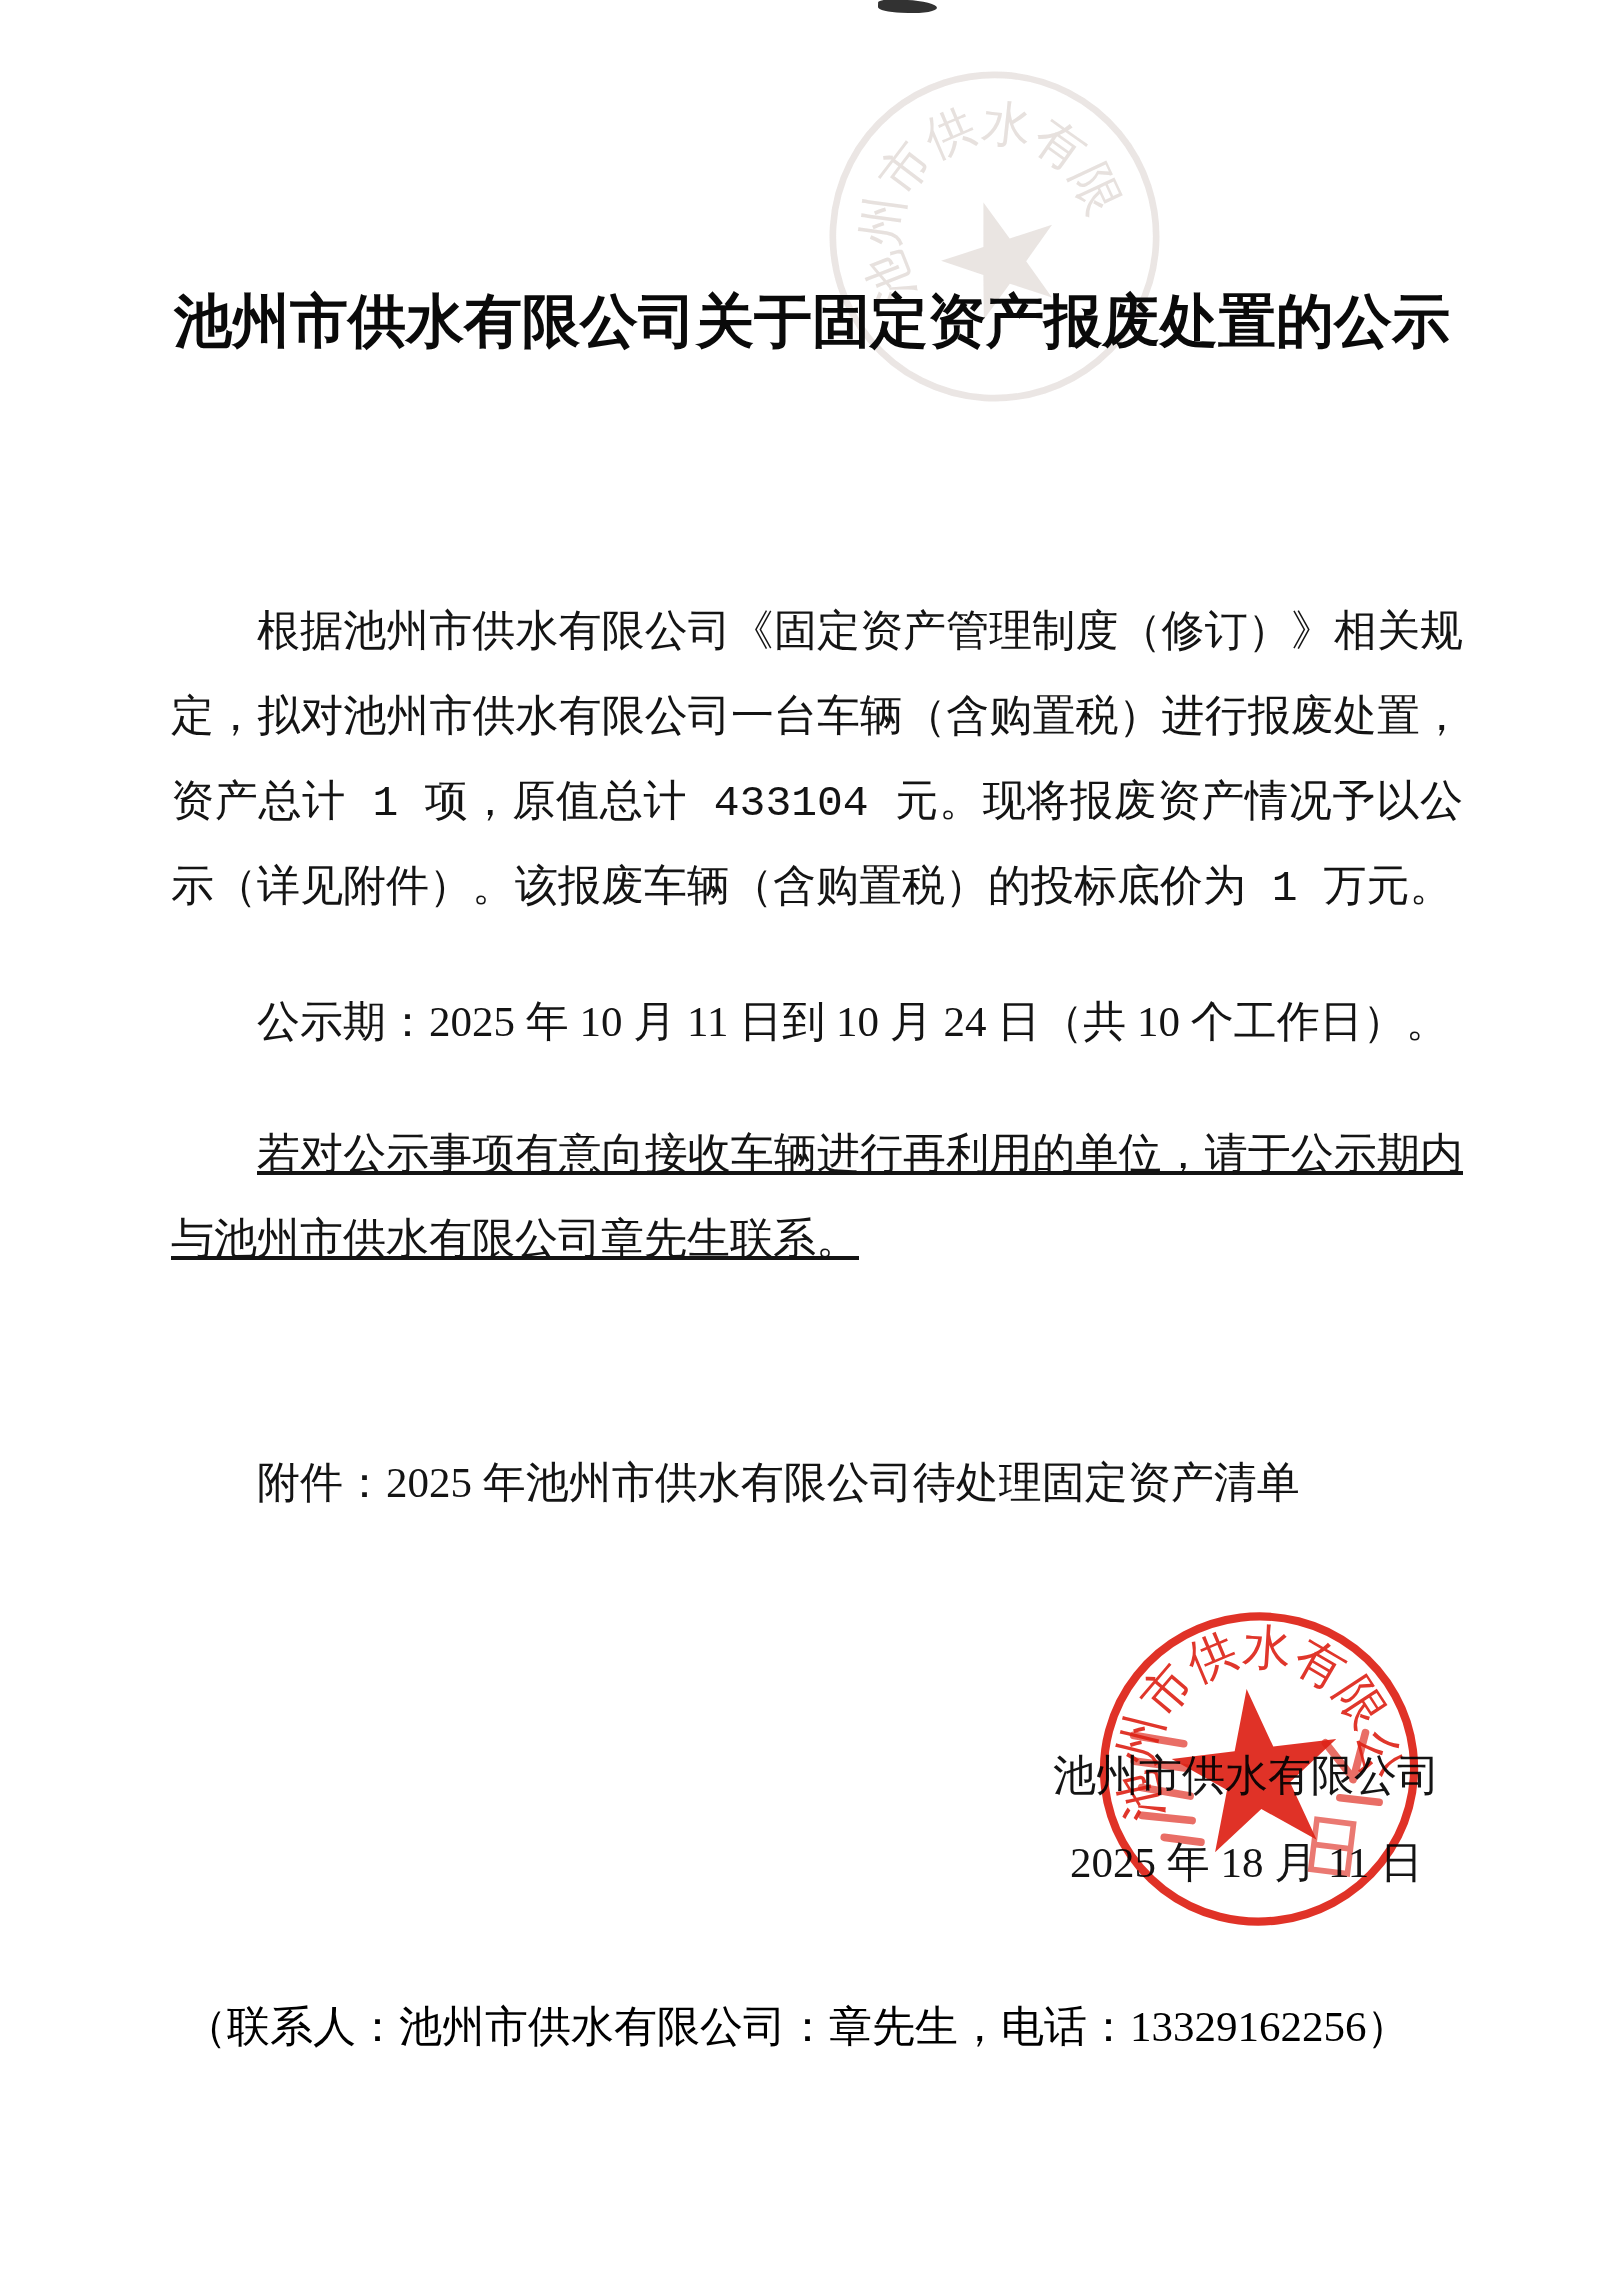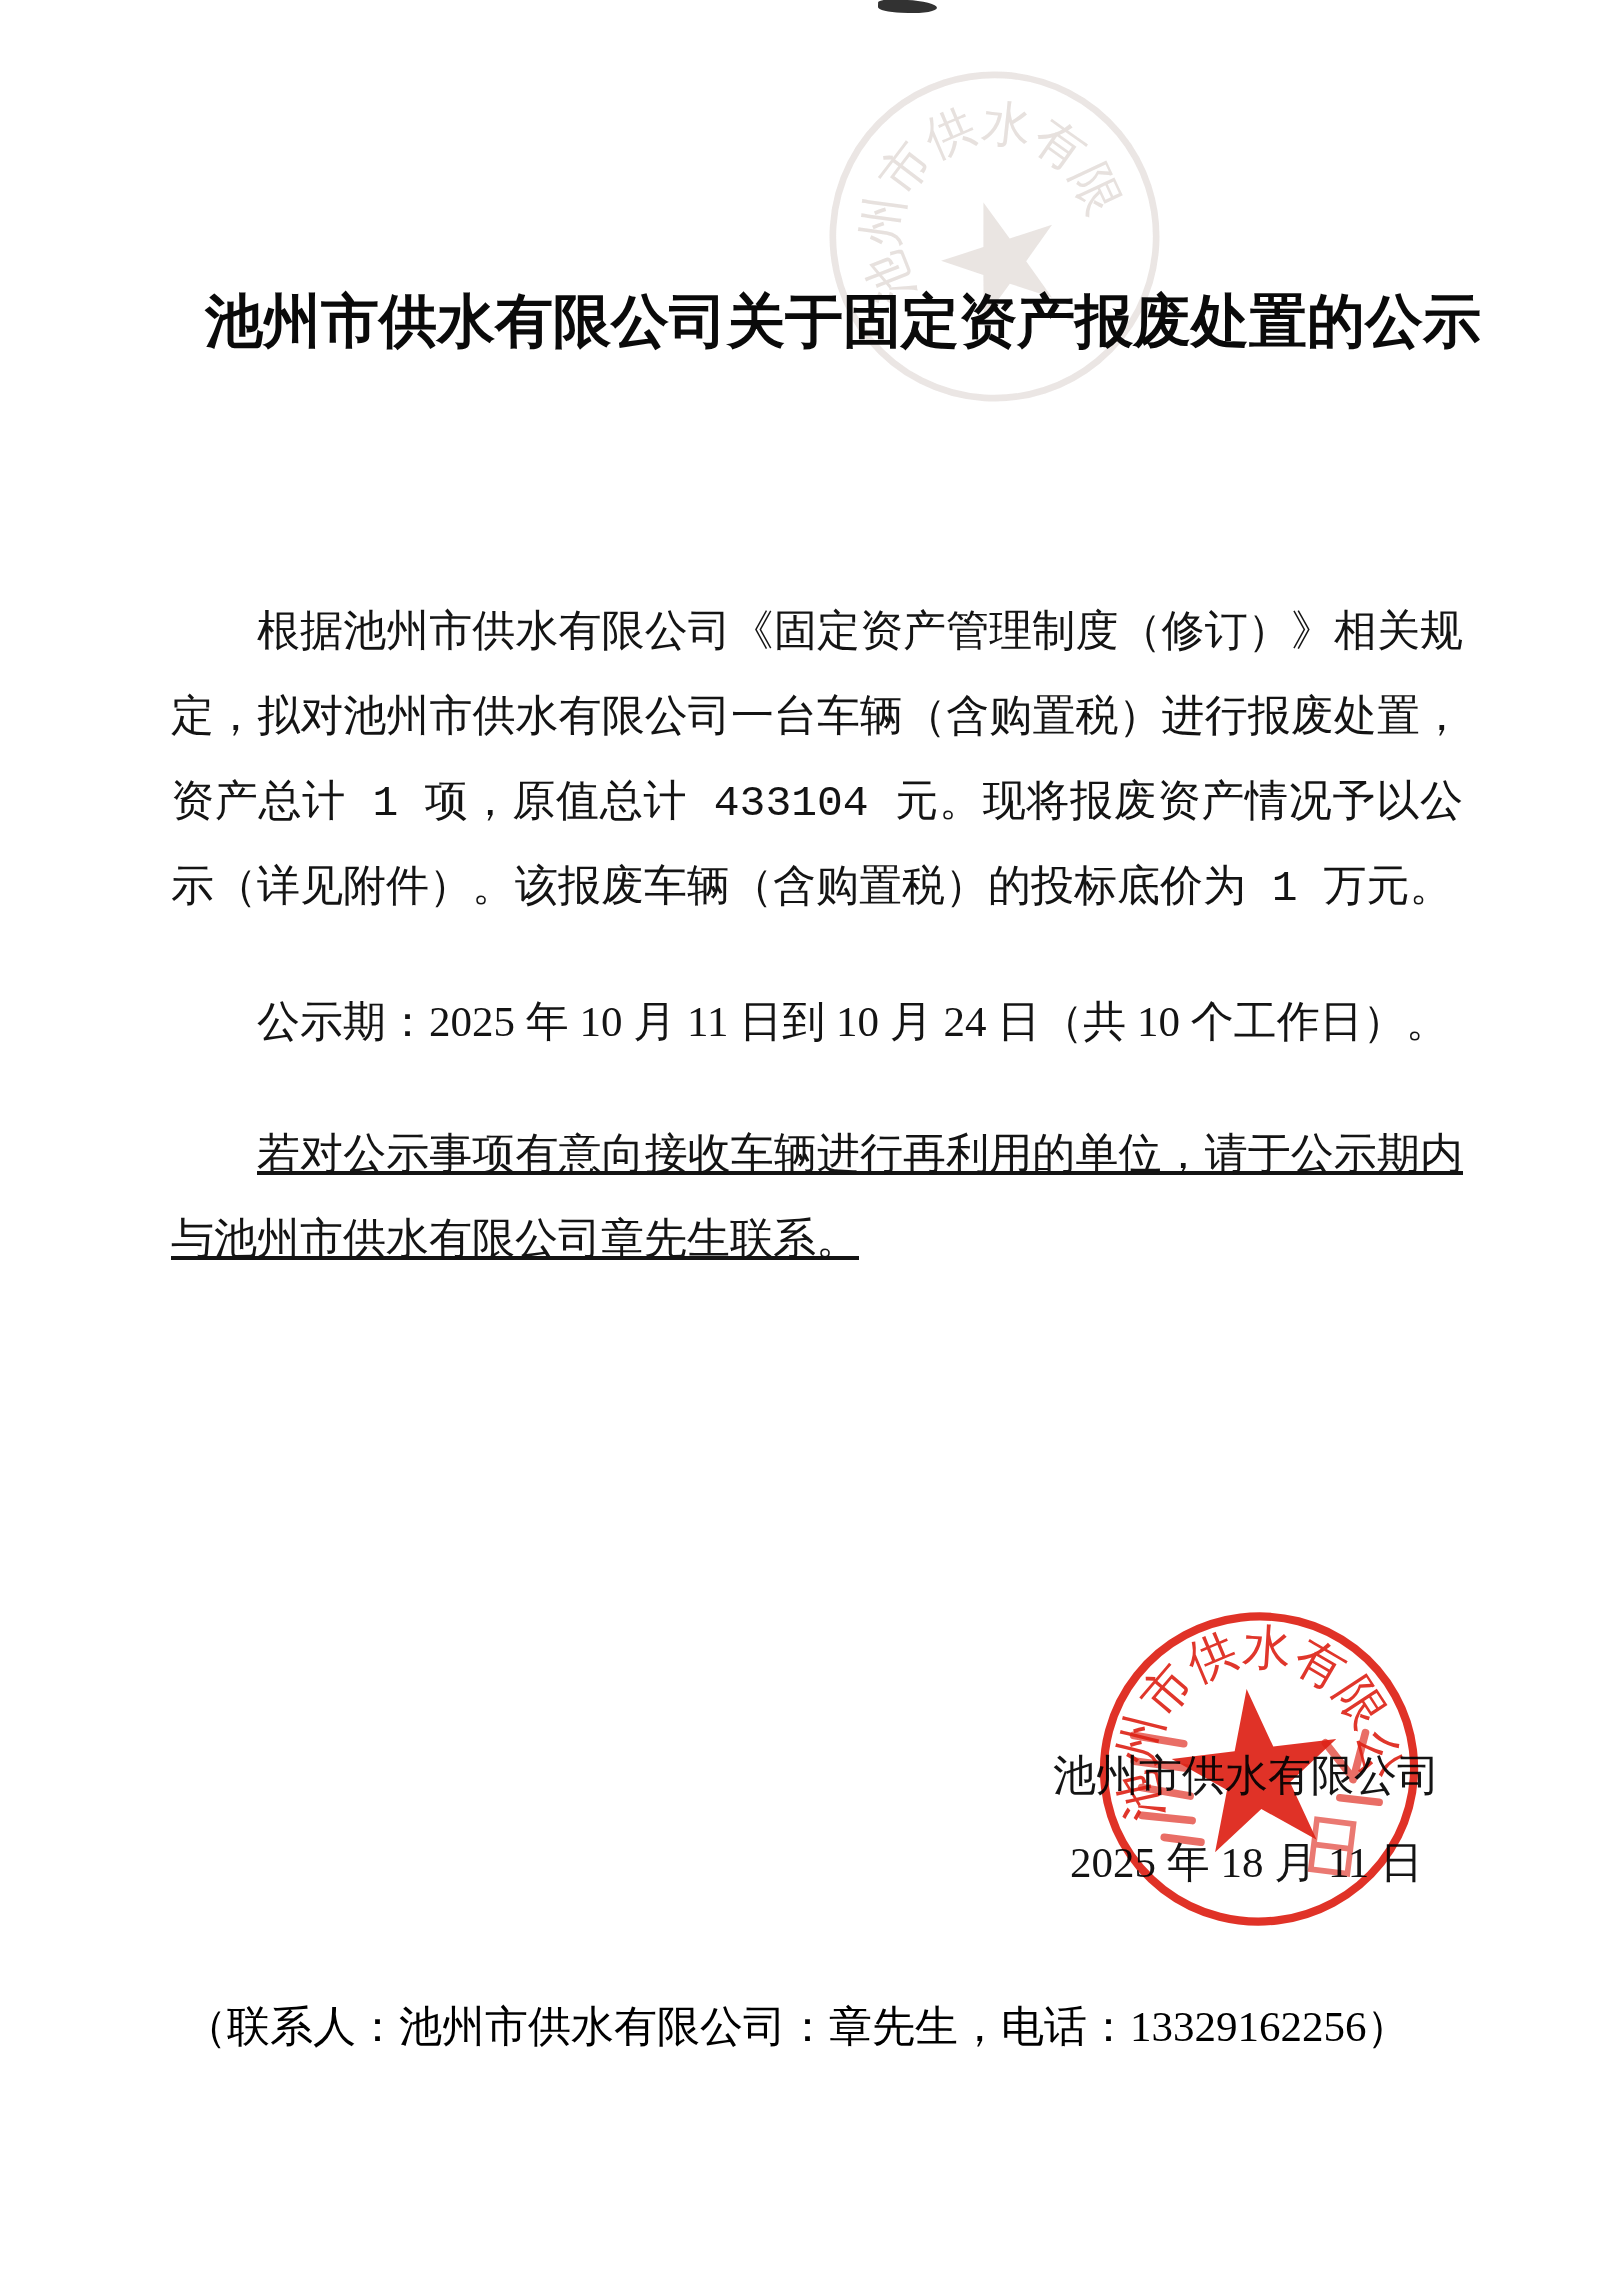--- a/index.html
+++ b/index.html
@@ -13,21 +13,20 @@
     font-family: "Liberation Serif", "DejaVu Serif", serif;
     color: #111;
   }
   .abs { position: absolute; }
   #doc-title {
     top: 280px; left: 166px; width: 1292px;
     font-size: 58px; font-weight: 700; line-height: 84px;
     text-align: center; letter-spacing: 0px;
     color: #0a0a0a;
     z-index: 2;
-    margin-left: 31px;
   }
   .bodytext {
     left: 171px; width: 1292px;
     font-size: 43px; line-height: 85px;
     text-align: justify; text-justify: inter-ideograph;
     color: #141414;
     z-index: 2;
   }
   .indent2 { text-indent: 2em; }
   #salutation { top: 423px; }
@@ -88,20 +87,21 @@
 
   <div id="scan-artifact-top" class="abs"></div>
 
   <div id="doc-title" class="abs">池州市供水有限公司关于固定资产报废处置的公示</div>
 
 
   <p id="para-1" class="abs bodytext indent2">根据池州市供水有限公司《固定资产管理制度（修订）》相关规定，拟对池州市供水有限公司一台车辆（含购置税）进行报废处置，资产总计 1 项，原值总计 433104 元。现将报废资产情况予以公示（详见附件）。该报废车辆（含购置税）的投标底价为 1 万元。</p>
   <p id="para-2" class="abs bodytext indent2">公示期：2025 年 10 月 11 日到 10 月 24 日（共 10 个工作日）。</p>
   <p id="para-3" class="abs bodytext indent2">若对公示事项有意向接收车辆进行再利用的单位，请于公示期内与池州市供水有限公司章先生联系。</p>
 
+  <p id="attachment-line" class="abs bodytext indent2">附件：2025 年池州市供水有限公司待处理固定资产清单</p>
 
   <div id="signature-block" class="abs">
     <div>池州市供水有限公司</div>
     <div>2025 年 18 月 11 日</div>
   </div>
 
   <svg id="company-seal" class="abs" viewBox="-338 -338 676 676" xmlns="http://www.w3.org/2000/svg">
     <g transform="rotate(-7)">
       <ellipse cx="0" cy="0" rx="303" ry="298" fill="none" stroke="#dd2115" stroke-width="16" opacity="0.92"></ellipse>
       <path id="sealArc" d="M -192.7 70.1 A 205 205 0 1 1 192.7 70.1" fill="none"></path>

